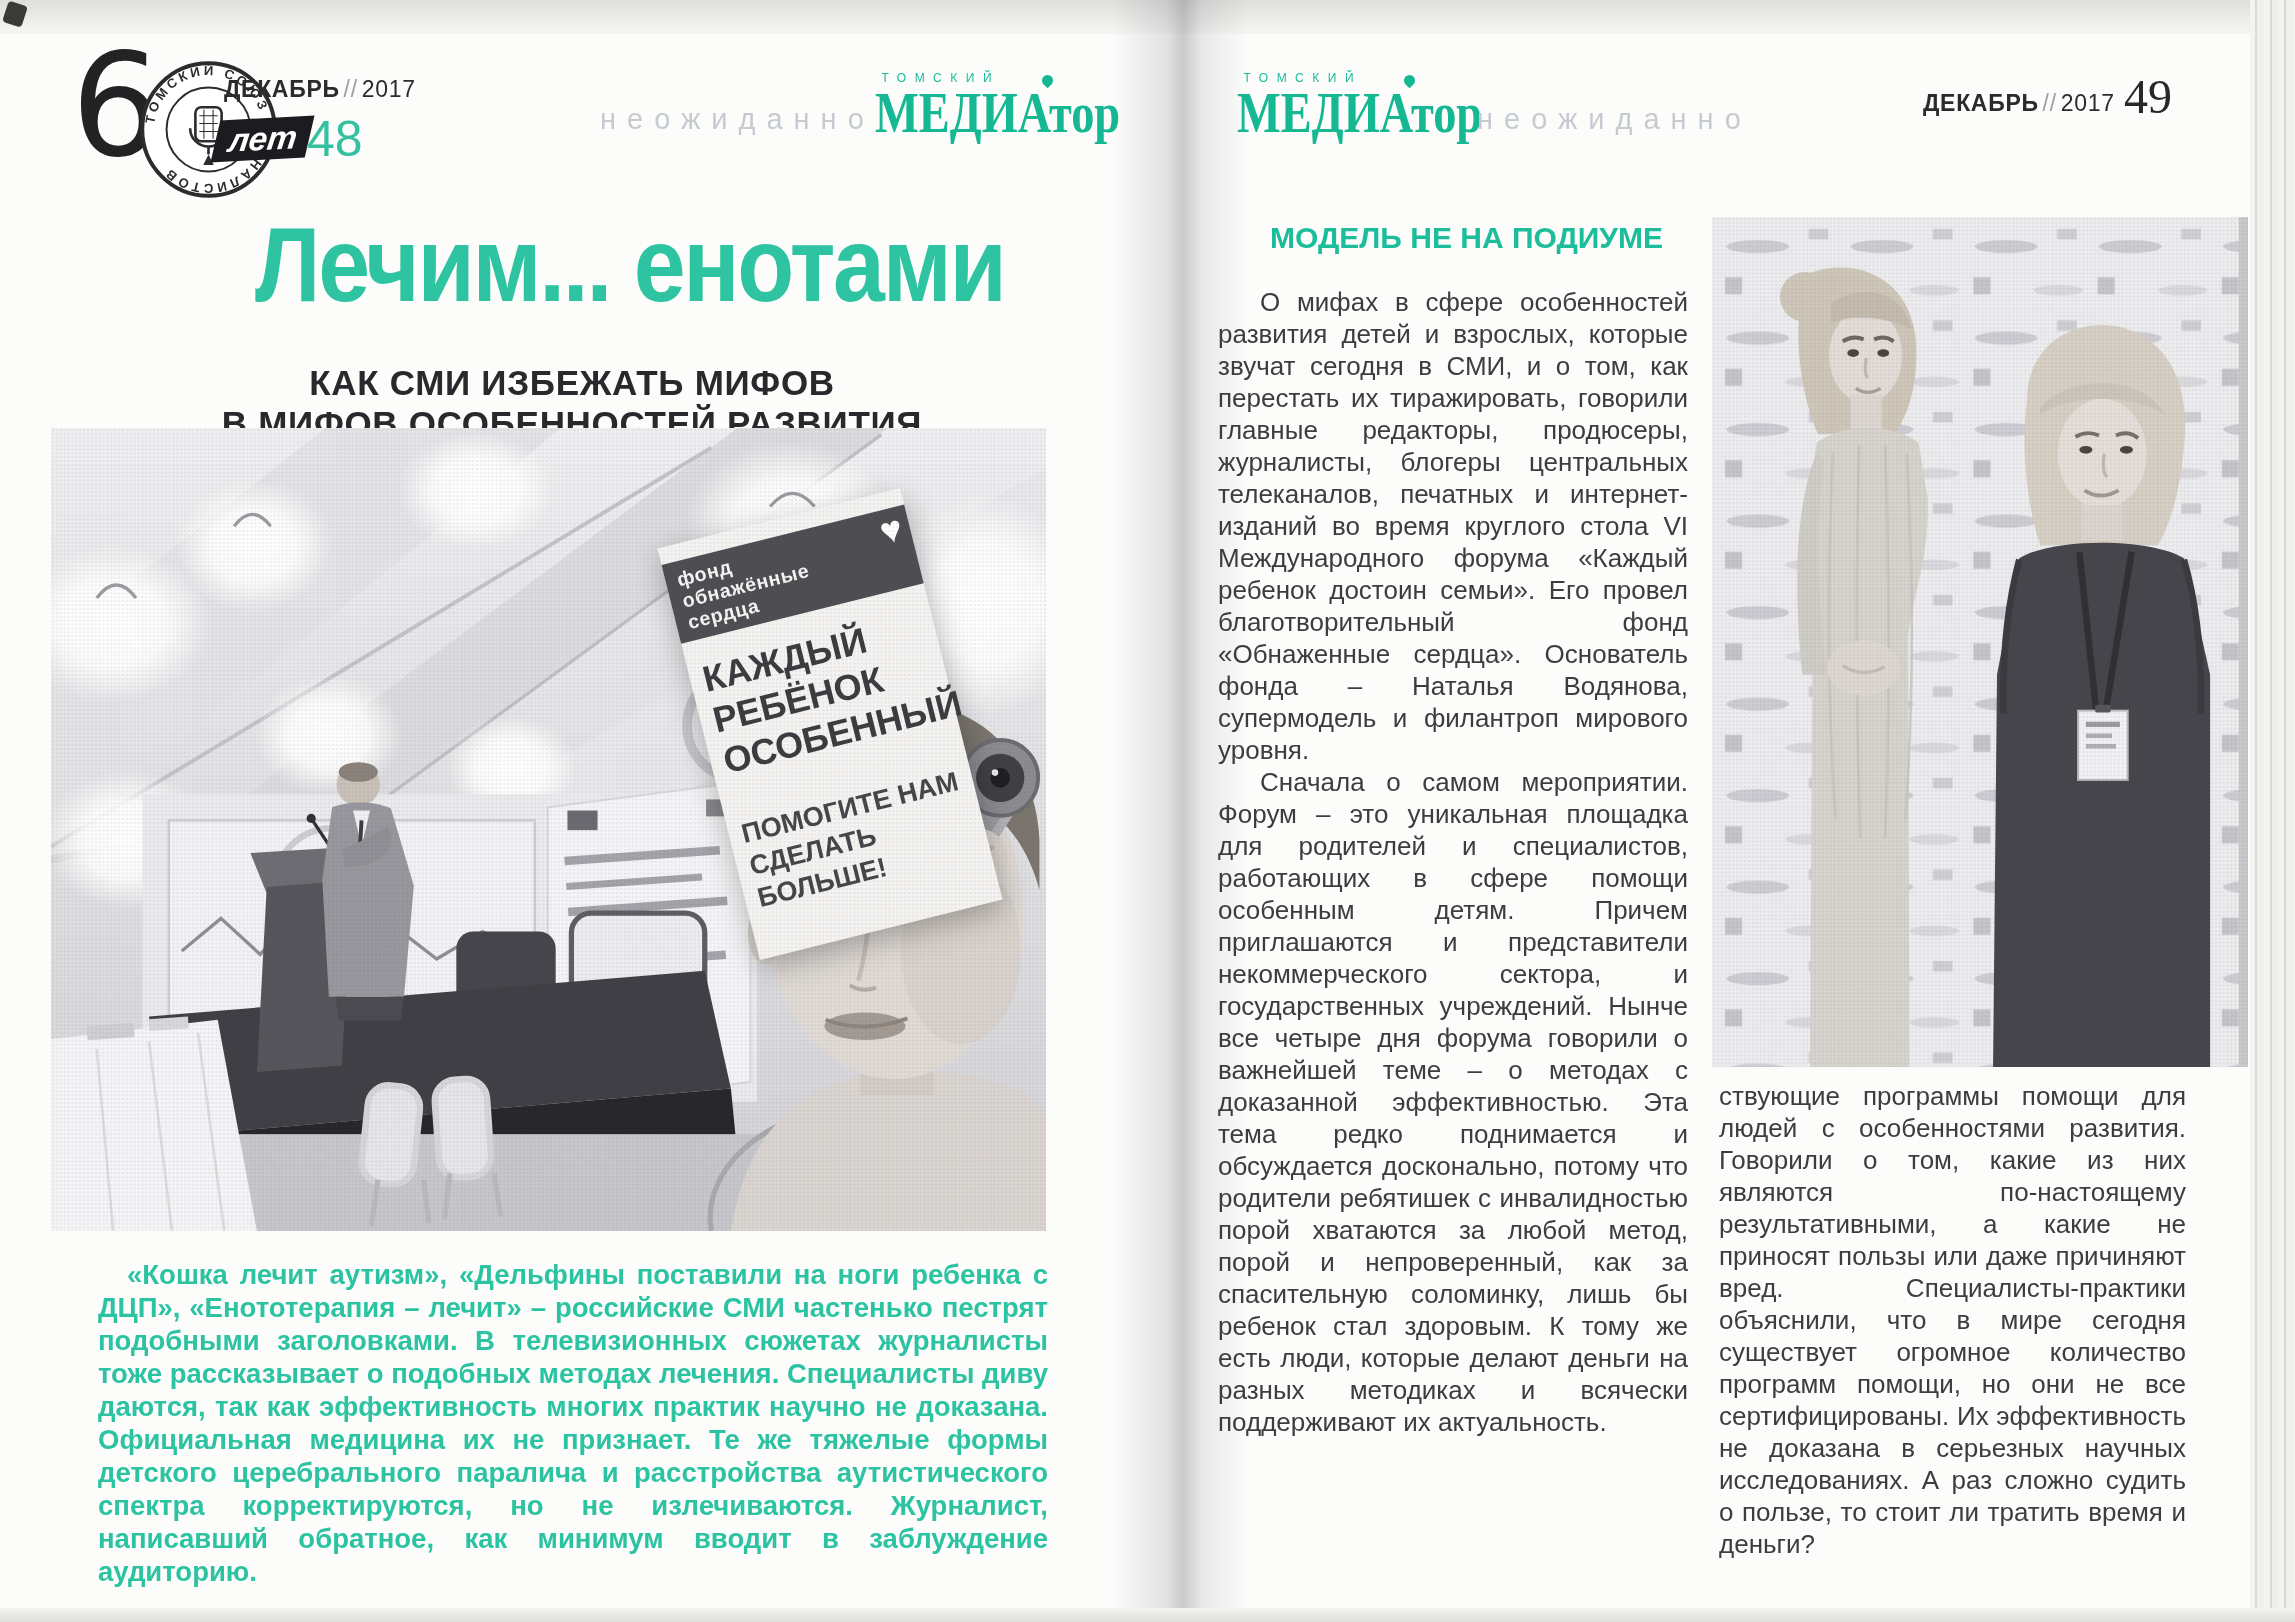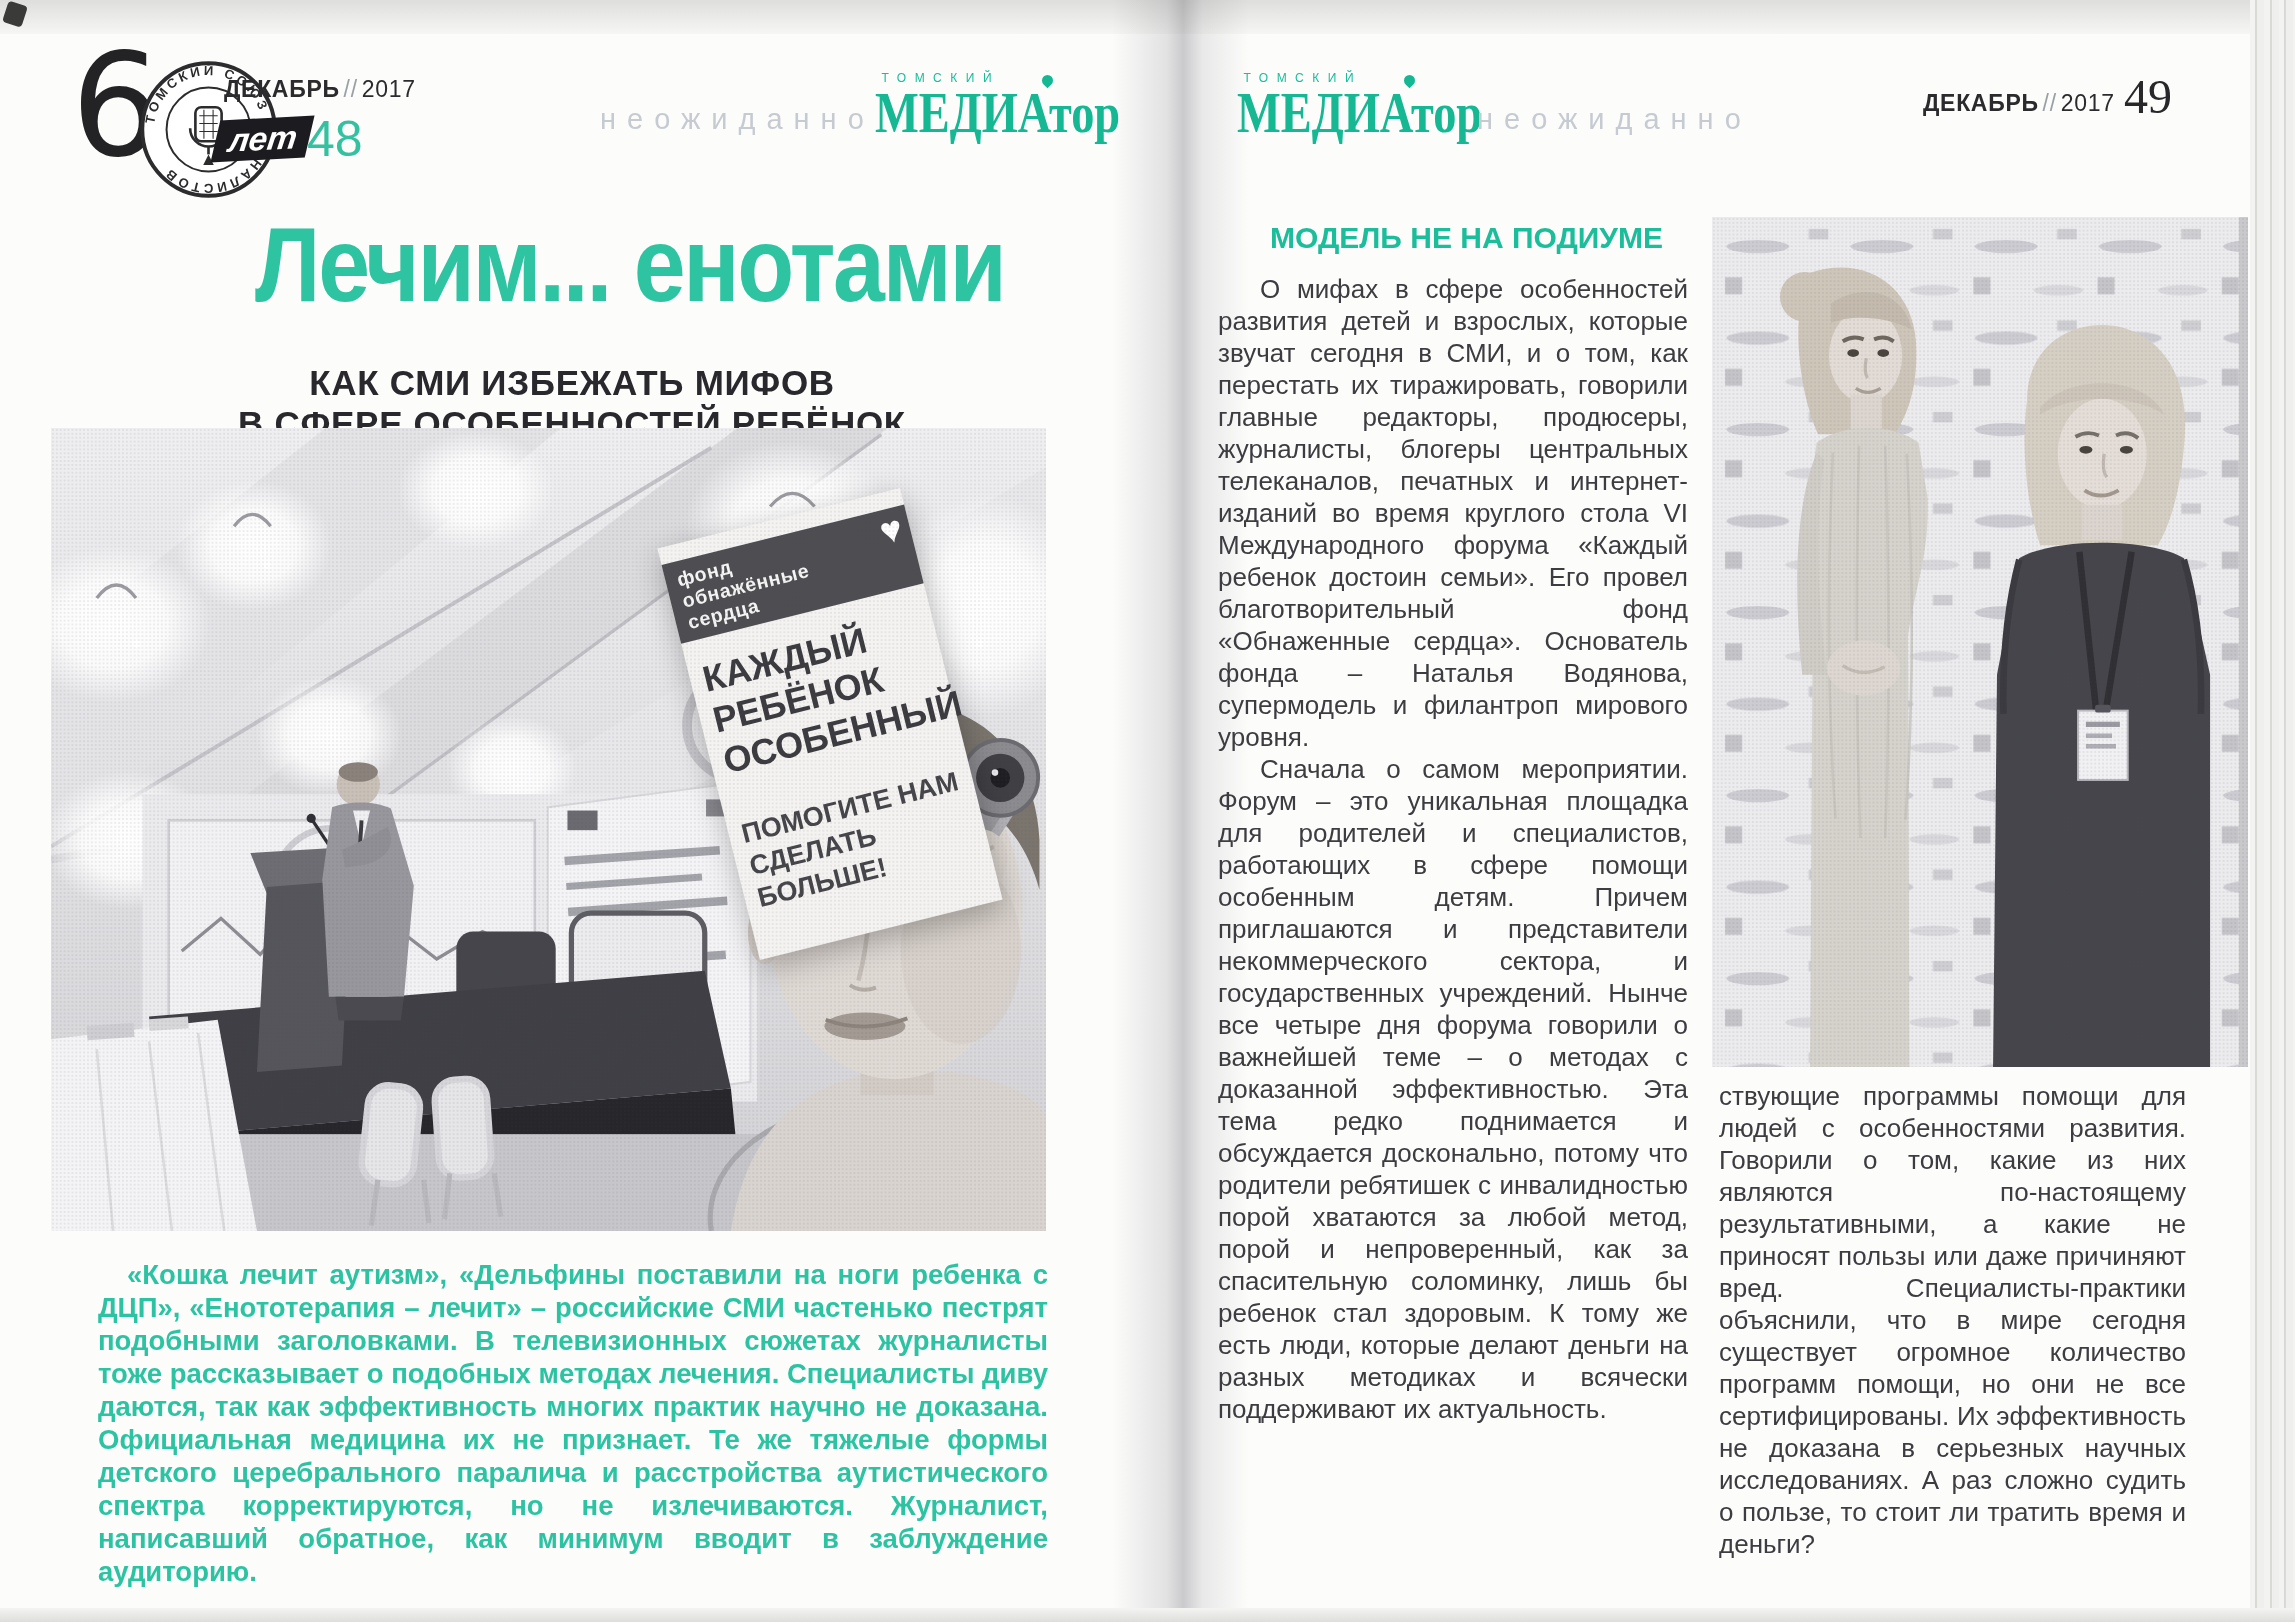--- a/index.html
+++ b/index.html
@@ -53,21 +53,21 @@
   .poster-heart{position:absolute;right:7.8px;top:1.3px;font-size:37px;color:#ffffff;}
   .poster-slogan{margin:19.6px 9.2px 0 13px;font-weight:800;font-size:36px;line-height:42px;color:#3b3b40;}
   .poster-cta{margin:38px 9.2px 0 13px;font-weight:800;font-size:27px;line-height:33px;color:#45454a;}
   
   .lead{left:98px;top:1258px;width:950px;font-weight:700;font-size:27.5px;line-height:33px;color:#2cc3a2;text-align:justify;text-indent:29px;}
   
   .art-title{left:1270px;top:221px;width:484px;font-weight:800;font-size:30px;color:#1cbd9a;letter-spacing:0;}
   .col{text-align:justify;font-size:26px;line-height:32px;color:var(--ink);hyphens:auto;}
   .col p{margin:0;}
   .col p.ind{text-indent:42px;}
-  .col1{left:1218px;top:273px;width:470px;}
+  .col1{left:1218px;top:286px;width:470px;}
   .col2{left:1719px;top:1080px;width:467px;}
 </style>
 </head>
 <body>
 
 <div id="sheet">
   <div class="abs scan-top"></div>
   <div class="abs scan-corner"></div>
 
   <div>
@@ -101,21 +101,21 @@
 
     <div class="abs tagline tag-left">неожиданно</div>
     <div class="abs brand brand-left">
       <span class="brand-region">ТОМСКИЙ</span>
       <span class="brand-word"><span class="brand-scale">МЕДИАтор</span><span class="drop"></span></span>
     </div>
 
     <div class="abs headline"><span>Лечим... енотами</span></div>
     <div class="abs subtitle">
       <div>КАК СМИ ИЗБЕЖАТЬ МИФОВ</div>
-      <div>В СФЕРЕ ОСОБЕННОСТЕЙ РЕБЁНОК</div>
+      <div>В МИФОВ ОСОБЕННОСТЕЙ РАЗВИТИЯ</div>
     </div>
 
     <div class="abs photo photo-left">
       <svg width="995" height="803" viewBox="0 0 1522 1228">
         <defs>
           <radialGradient id="glow">
               <stop offset="0" stop-color="#ffffff"></stop>
               <stop offset=".55" stop-color="#ffffff" stop-opacity=".85"></stop>
               <stop offset="1" stop-color="#ffffff" stop-opacity="0"></stop>
             </radialGradient>

